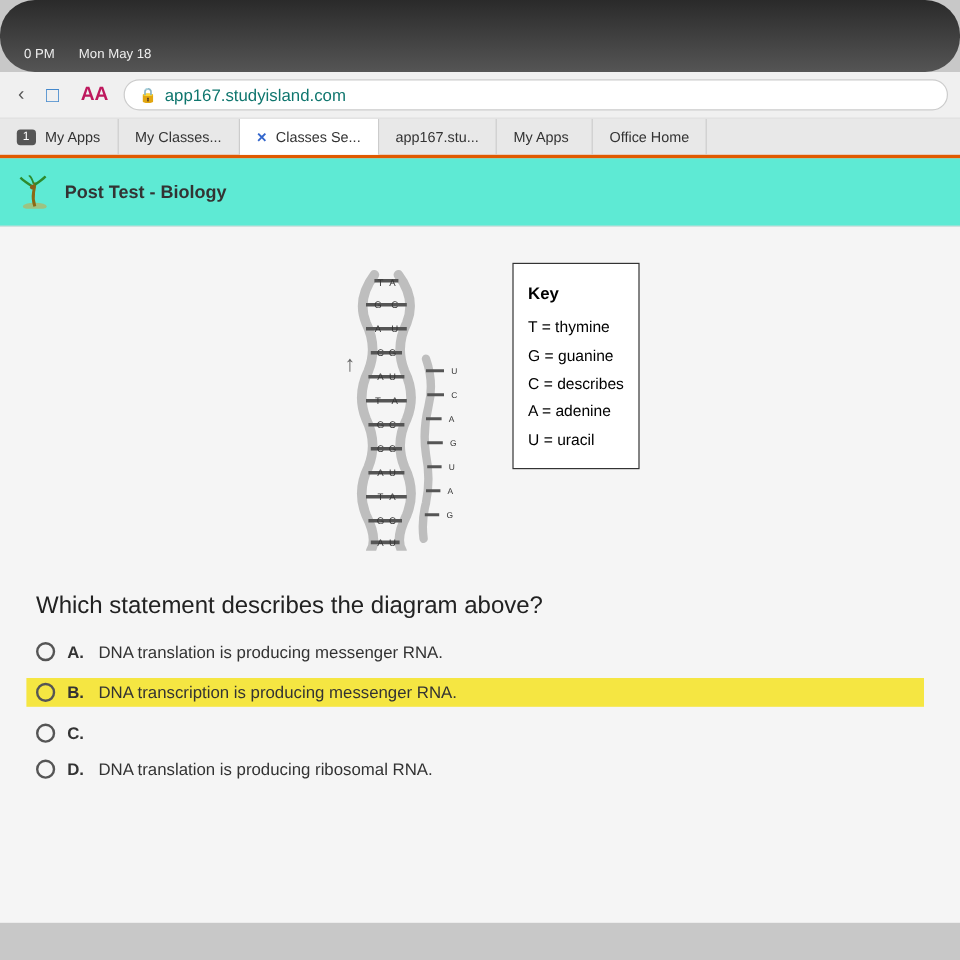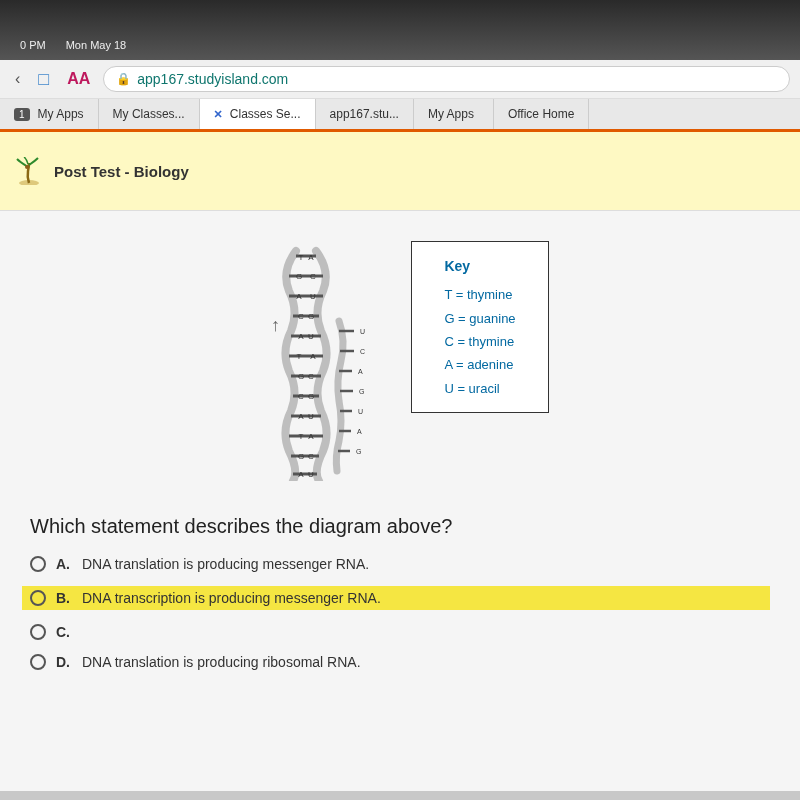--- a/index.html
+++ b/index.html
@@ -11,20 +11,21 @@
       background: #c8c8c8;
     }
 
     
     .top-camera-bar {
       height: 60px;
       background: linear-gradient(180deg, #2a2a2a 0%, #555 100%);
       display: flex;
       align-items: flex-end;
       padding: 4px 10px;
+      border-radius: 29px;
     }
 
     
     .browser-chrome {
       background: #f0f0f0;
     }
 
     .browser-toolbar {
       display: flex;
       align-items: center;
@@ -94,22 +95,22 @@
       background: #555;
       color: white;
       font-size: 10px;
       padding: 1px 5px;
       border-radius: 3px;
       margin-right: 4px;
     }
 
     
     .page-header {
-      background: #fef9c3;
-      padding: 25px 14px;
+      background: #5eead4;
+      padding: 14px 14px;
       display: flex;
       align-items: center;
       gap: 10px;
       border-bottom: 1px solid #ddd;
     }
 
     .site-logo {
       width: 30px;
       height: 28px;
       position: relative;
@@ -139,25 +140,25 @@
     }
 
     
     .dna-svg {
       width: 130px;
       height: 240px;
     }
 
     .key-box {
       border: 1.5px solid #333;
-      padding: 12px 32px;
+      padding: 12px 12px;
       background: white;
       font-size: 13px;
       line-height: 1.8;
-      color: #0369a1;
+      color: #000000;
     }
 
     .key-box .key-title {
       font-weight: bold;
       font-size: 14px;
       margin-bottom: 4px;
     }
 
     
     .question-text {
@@ -351,21 +352,21 @@
         <text x="107" y="173" font-size="7" fill="#333">U</text>
         <text x="106" y="193" font-size="7" fill="#333">A</text>
         <text x="105" y="213" font-size="7" fill="#333">G</text>
       </svg>
     </div>
 
     <div class="key-box">
       <div class="key-title">Key</div>
       <div>T = thymine</div>
       <div>G = guanine</div>
-      <div>C = thymine</div>
+      <div>C = describes</div>
       <div>A = adenine</div>
       <div>U = uracil</div>
     </div>
   </div>
 
   <div class="question-text">Which statement describes the diagram above?</div>
 
   <div class="answer-option">
     <div class="radio-outer"></div>
     <span class="answer-label">A.</span>

